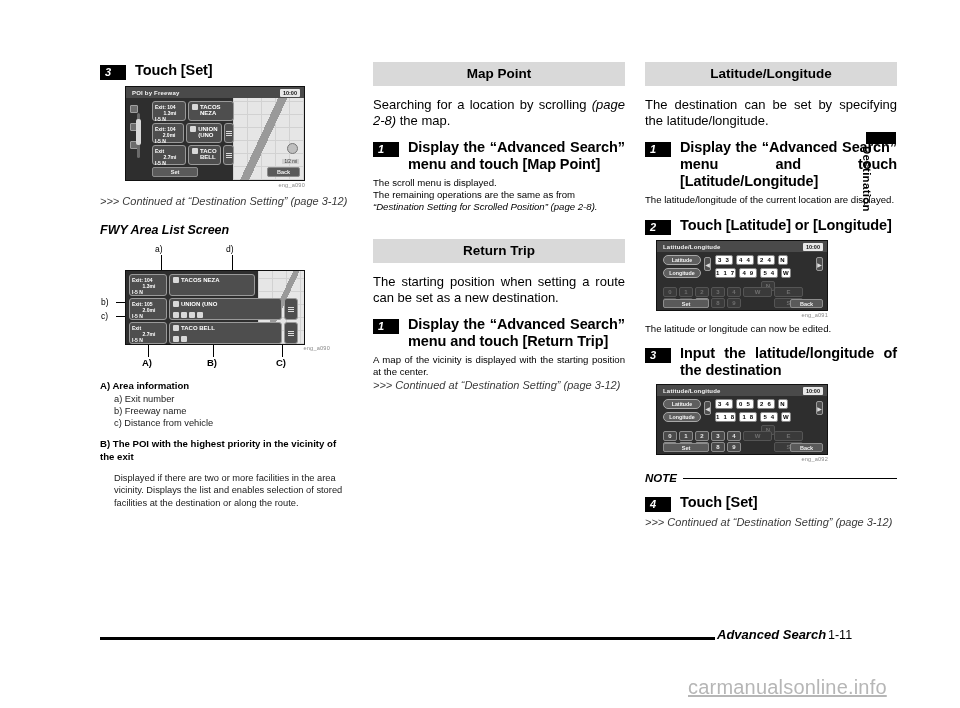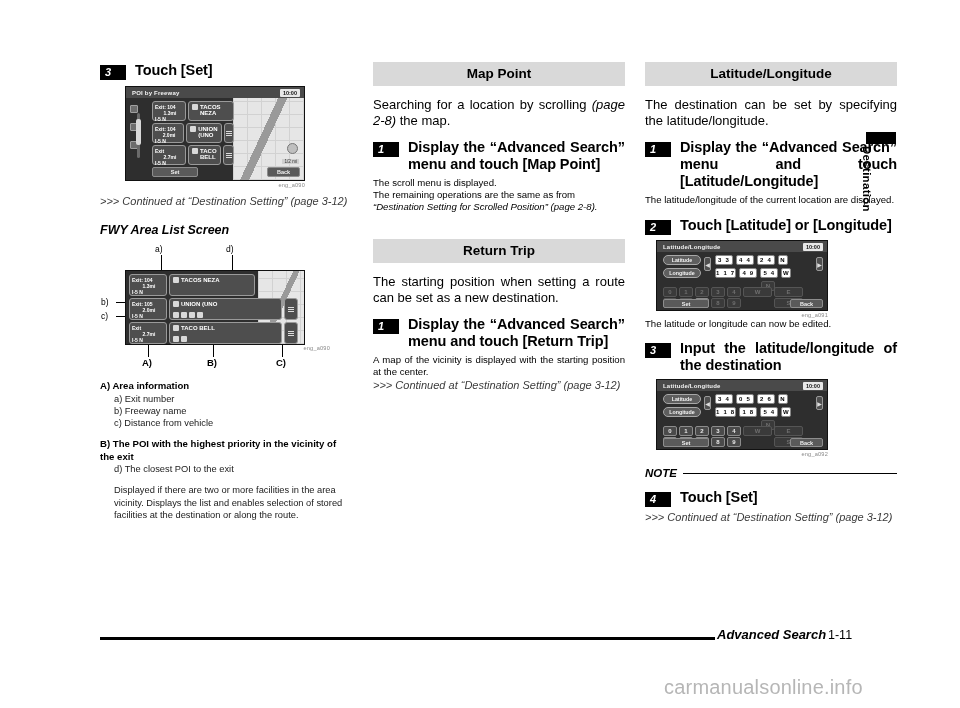--- a/index.html
+++ b/index.html
@@ -191,22 +191,22 @@
   }
 
   
   #foot-rule { position:absolute; left:100px; top:637px; width:615px; height:2.5px; background:#000; }
   #foot-title {
     position:absolute; left:717px; top:627px;
     font-size:13px; font-weight:bold; font-style:italic;
   }
   #foot-page { position:absolute; left:828px; top:628px; font-size:12.5px; }
   #watermark {
-    position:absolute; left:664px; top:676px;
-    font-size:20px; color:#b6b6b6; letter-spacing:.2px;
+    position:absolute; left:688px; top:676px;
+    font-size:20px; color:#b6b6b6; letter-spacing:.2px;text-decoration:underline;
   }
 </style>
 </head>
 <body>
 
 <div id="page">
 
   <div class="col" id="col-left">
 
     <div class="step">
@@ -362,21 +362,20 @@
 
     <div style="margin-top:6px;">
       <div class="lg-item">
         <div class="lg-h">A) Area information</div>
         <div class="lg-b" style="white-space:pre-line;">a) Exit number
 b) Freeway name
 c) Distance from vehicle</div>
       </div>
       <div class="lg-item">
         <div class="lg-h">B) The POI with the highest priority in the vicinity of the exit</div>
-        <div class="lg-b" style="white-space:pre-line;">d) The closest POI to the exit</div>
       </div>
       <div class="lg-item">
         <div class="lg-b">Displayed if there are two or more facilities in the area vicinity. Displays the list and enables selection of stored facilities at the destination or along the route.</div>
       </div>
     </div>
   </div>
 
   <div class="col" id="col-mid">
 
     <div class="banner">Map Point</div>
@@ -462,21 +461,21 @@
           <span class="key dim">9</span>
           <span class="key dim wide" style="margin-left:31px;">S</span>
         </div>
 
         <div class="btn-dark" style="position:absolute;left:6px;bottom:2px;width:46px;height:9px;line-height:8px;">Set</div>
         <div class="btn-dark" style="position:absolute;right:4px;bottom:2px;width:33px;height:9px;line-height:8px;">Back</div>
       </div>
       <div class="figcap">eng_a091</div>
     </div>
 
-    <div class="small-txt" style="">The latitude or longitude can now be edited.</div>
+    <div class="small-txt" style="margin-top:5px;">The latitude or longitude can now be edited.</div>
 
     <div class="step" style="margin-top:10px;">
       <span class="step-num">3</span>
       <span class="step-txt just">Input the latitude/longitude of the destination</span>
     </div>
 
     <div style="width:172px;margin:5px 0 0 11px;">
       <div class="nav" style="height:71px;">
         <div class="nav-title">Latitude/Longitude</div>
         <div class="nav-clock">10:00</div>

